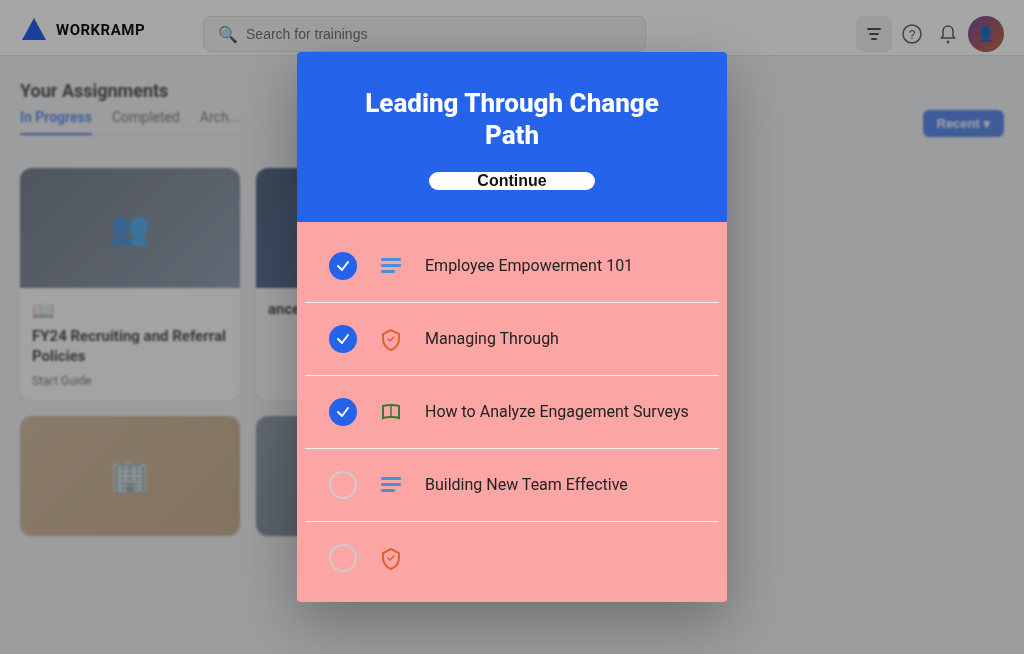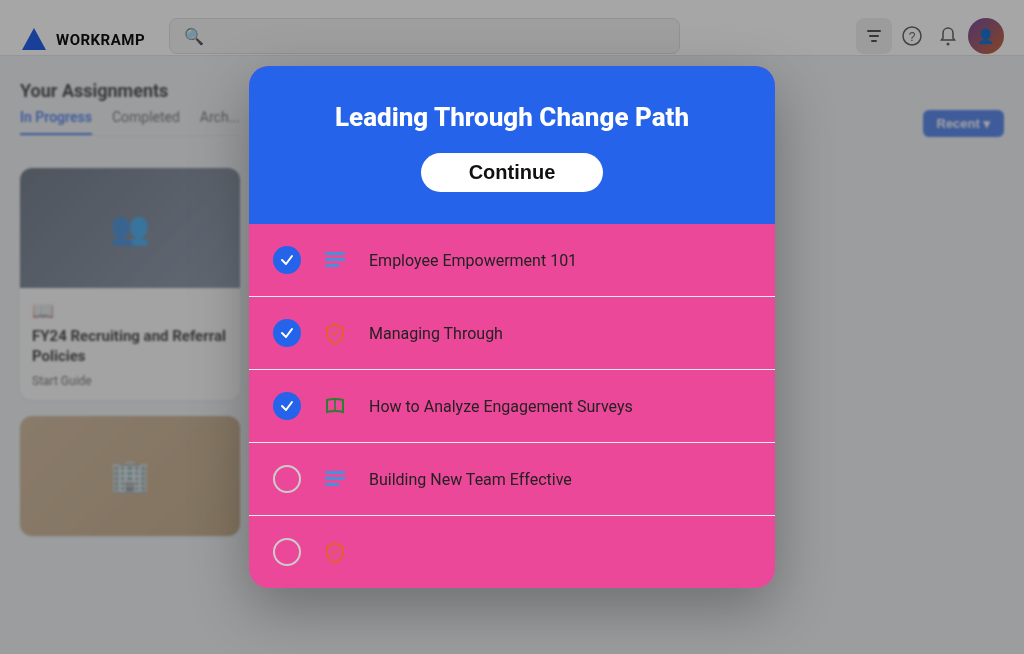--- a/index.html
+++ b/index.html
@@ -10,25 +10,26 @@
       height: 654px;
       overflow: hidden;
       position: relative;
     }
 
     
     .top-nav {
       background: #fff;
       height: 56px;
       display: flex;
-      align-items: flex-end;
-      padding: 1px 20px;
+      align-items: flex-start;
+      padding: 16px 20px;
       border-bottom: 1px solid #e5e5e5;
       position: relative;
       z-index: 1;
+      gap: 34px;
     }
     .logo-area {
       display: flex;
       align-items: center;
       gap: 8px;
       flex-shrink: 0;
     }
     .logo-triangle {
       width: 28px;
       height: 28px;
@@ -216,23 +217,23 @@
       height: 654px;
       background: rgba(0,0,0,0.35);
       z-index: 10;
       display: flex;
       align-items: center;
       justify-content: center;
     }
 
     
     .modal {
-      width: 526px;
-      background: #ec4899;
-      border-radius: 20px;
+      width: 430px;
+      background: #fca5a5;
+      border-radius: 4px;
       overflow: hidden;
       box-shadow: 0 20px 60px rgba(0,0,0,0.3);
       max-height: 620px;
     }
     .modal-header {
       background: #2563eb;
       padding: 36px 40px 32px;
       text-align: center;
     }
     .modal-title {
@@ -240,27 +241,27 @@
       font-size: 26px;
       font-weight: 800;
       margin-bottom: 20px;
       line-height: 1.2;
     }
     .modal-continue-btn {
       background: #fff;
       color: #111;
       border: none;
       border-radius: 50px;
-      padding: 8px 48px;
-      font-size: 20px;
+      padding: 0 48px;
+      font-size: 16px;
       font-weight: 600;
       cursor: pointer;
     }
     .modal-body {
-      padding: 0;
+      padding: 8px;
       overflow-y: auto;
       max-height: 420px;
     }
     .course-item {
       display: flex;
       align-items: center;
       padding: 18px 24px;
       border-bottom: 1px solid #eee;
       gap: 16px;
       cursor: pointer;
@@ -327,20 +328,21 @@
 
 <div class="top-nav">
   <div class="logo-area">
     <svg class="logo-triangle" viewBox="0 0 28 28">
       <polygon points="14,2 26,24 2,24" fill="#2563eb"></polygon>
     </svg>
     <span class="logo-text">WORKRAMP</span>
   </div>
   <div class="search-bar">
     <span>🔍</span>
+    <input type="text" placeholder="Search for trainings" style="">
   </div>
   <div style="flex:1; display:flex; justify-content:flex-end; gap:4px; align-items:center; max-width:300px; margin-left:auto;">
     <div class="filter-icon">
       <svg width="18" height="14" viewBox="0 0 18 14" fill="none">
         <rect x="2" y="1" width="14" height="2" rx="1" fill="#555"></rect>
         <rect x="4" y="6" width="10" height="2" rx="1" fill="#555"></rect>
         <rect x="6" y="11" width="6" height="2" rx="1" fill="#555"></rect>
       </svg>
     </div>
     <button class="nav-icon-btn">

